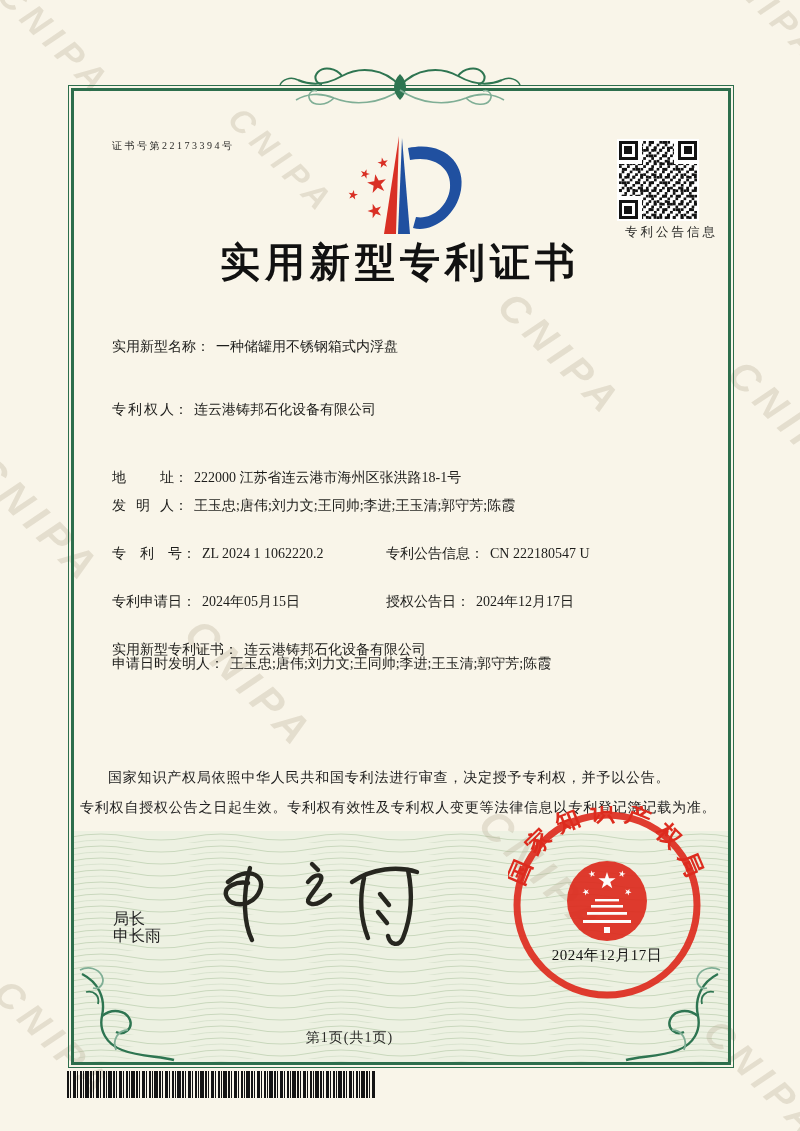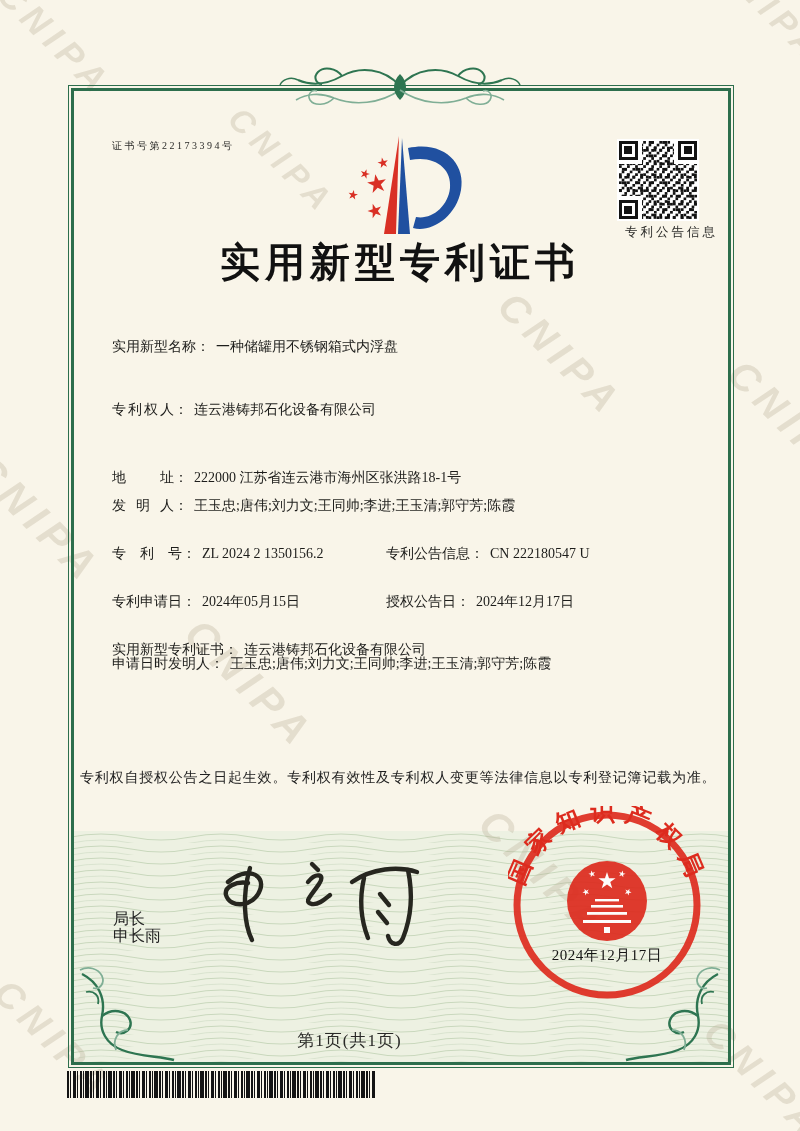--- a/index.html
+++ b/index.html
@@ -46,21 +46,21 @@
   .decl .ln1{text-indent:2em;}
   .sig-title{position:absolute;left:113px;top:884px;font-size:16px;
     font-family:"Liberation Sans","DejaVu Sans",sans-serif;color:#222;margin-top:25px;}
   .sig-name{position:absolute;left:113px;top:926px;font-size:16px;
     font-family:Liberation Mono, monospace;color:#222;}
   .sig-hand{position:absolute;left:212px;top:850px;width:220px;height:102px;}
   .seal{position:absolute;left:508px;top:806px;width:198px;height:198px;}
   .seal-date{position:absolute;left:508px;top:946px;width:198px;text-align:center;
     font-size:15px;color:#141414;letter-spacing:.5px;}
   .footer-page{position:absolute;left:0;top:1029px;width:699px;text-align:center;
-    font-size:17px;letter-spacing:1px;color:#2a2a28;}
+    font-size:14px;letter-spacing:1px;color:#2a2a28;}
   .barcode{position:absolute;left:67px;top:1071px;width:308px;height:27px;}
 </style>
 </head>
 <body>
 
 <div class="page">
 
   <svg class="waveband" viewBox="0 0 659 234" preserveAspectRatio="none">
     <defs>
       <pattern id="wv" width="120" height="12" patternUnits="userSpaceOnUse">
@@ -191,21 +191,21 @@
 
       <div class="frow" style="top:437px;margin-top:32px;">
         <span class="lbl lbl-62">地址</span><span class="colon">：</span><span>222000 江苏省连云港市海州区张洪路18-1号</span>
       </div>
 
       <div class="frow" style="top:497px;">
         <span class="lbl lbl-62">发明人</span><span class="colon">：</span><span>王玉忠;唐伟;刘力文;王同帅;李进;王玉清;郭守芳;陈霞</span>
       </div>
 
       <div class="frow" style="top:545px;width:580px;">
-        <span class="lbl lbl-70">专利号</span><span class="colon">：</span><span>ZL 2024 2 1350156.2</span>
+        <span class="lbl lbl-70">专利号</span><span class="colon">：</span><span>ZL 2024 1 1062220.2</span>
         <span class="rcol">
           <span class="lbl">专利公告信息</span><span class="colon">：</span><span>CN 222180547 U</span>
         </span>
       </div>
 
       <div class="frow" style="top:593px;width:580px;">
         <span class="lbl lbl-70">专利申请日</span><span class="colon">：</span><span>2024年05月15日</span>
         <span class="rcol">
           <span class="lbl">授权公告日</span><span class="colon">：</span><span>2024年12月17日</span>
         </span>
@@ -214,20 +214,21 @@
       <div class="frow" style="top:641px;">
         <span class="lbl">实用新型专利证书</span><span class="colon">：</span><span>连云港铸邦石化设备有限公司</span>
       </div>
 
       <div class="frow" style="top:655px;">
         <span class="lbl">申请日时发明人</span><span class="colon">：</span><span>王玉忠;唐伟;刘力文;王同帅;李进;王玉清;郭守芳;陈霞</span>
       </div>
     </div>
 
     <div class="decl">
+      <div class="ln1">国家知识产权局依照中华人民共和国专利法进行审查，决定授予专利权，并予以公告。</div>
       <div class="ln2">专利权自授权公告之日起生效。专利权有效性及专利权人变更等法律信息以专利登记簿记载为准。</div>
     </div>
 
     <div class="sig-title">局长</div>
     <div class="sig-name">申长雨</div>
     <svg class="sig-hand" viewBox="0 0 220 102">
       <g fill="none" stroke="#26261f" stroke-width="4.4" stroke-linecap="round" stroke-linejoin="round">
         <path d="M38,18 C30,45 32,74 40,90"></path>
         <path d="M16,32 C34,16 54,24 48,40 C42,57 18,59 14,45 C12,37 24,31 36,33"></path>
         <path d="M100,14 l6,6"></path>

